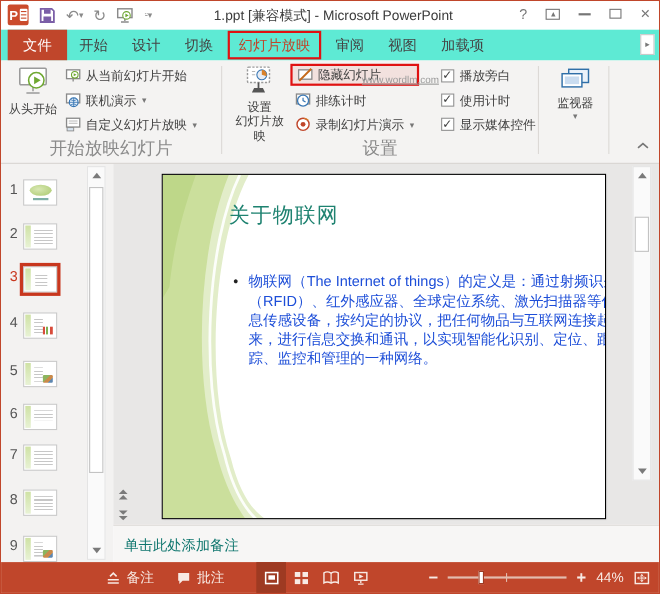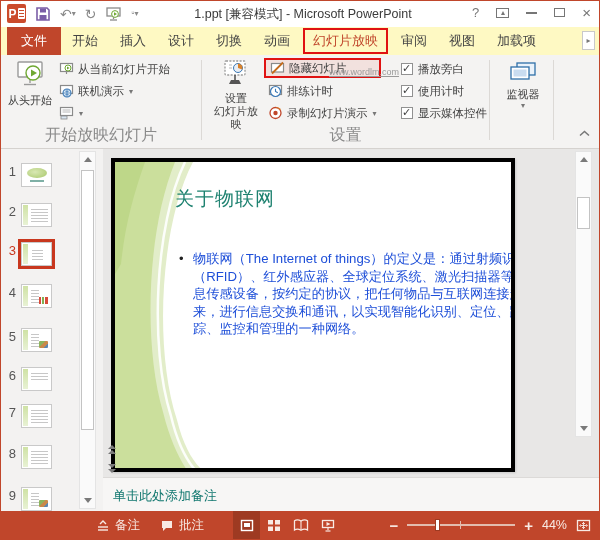--- a/index.html
+++ b/index.html
@@ -18,21 +18,21 @@
   .caret-sm { font-size:8px; color:#8a8a8a; }
   .win-title { position:absolute; left:6px; right:0; top:0; height:26px; text-align:center; line-height:26px; font-size:12.5px; color:#3b3b3b; }
   .wincontrols { position:absolute; right:8px; top:4px; display:flex; align-items:center; gap:17px; }
   .wc { color:#767676; font-size:13px; line-height:1; cursor:default; }
   .wc-box { width:11px; height:9px; border:1px solid #767676; }
   .wc-min { width:11px; height:3px; border-bottom:2px solid #767676; }
   .wc-ribopt { width:13px; height:10px; border:1px solid #767676; position:relative; }
   .wc-ribopt:after { content:""; position:absolute; left:4px; top:2px; border-left:2px solid transparent; border-right:2px solid transparent; border-bottom:4px solid #767676; }
 
   
-  .tabrow { position:absolute; top:26px; left:0; right:0; height:28px; background:#fef9c3; display:flex; align-items:stretch; }
+  .tabrow { position:absolute; top:26px; left:0; right:0; height:28px; background:#5eead4; display:flex; align-items:stretch; }
   .file-tab { width:54px; margin-left:6px; background:#C0462B; color:#fff; font-size:13px; display:flex; align-items:center; justify-content:center; }
   .tab { padding:0 11px; font-size:13px; color:#444; display:flex; align-items:center; }
   .tab-slideshow { color:#C0462B; border:2px solid #E01212; margin:1px 2px; padding:0 8px; }
   .tab-overflow { position:absolute; right:4px; top:4px; width:13px; height:19px; border:1px solid #c9c9c9; color:#777; font-size:8px; display:flex; align-items:center; justify-content:center; background:#fff; }
 
   
   .ribbon { position:absolute; top:54px; left:0; right:0; height:94px; background:#F4F3F2; border-bottom:1px solid #D5D2CF; }
   .rsep { position:absolute; top:5px; bottom:8px; width:1px; background:#DCD9D6; }
   .group-label { position:absolute; bottom:2px; text-align:center; font-size:16px; color:#8a8a8a; }
   .bigbtn { position:absolute; display:flex; flex-direction:column; align-items:center; cursor:default; }
@@ -74,21 +74,21 @@
   .tri-up { width:0; height:0; border-left:4px solid transparent; border-right:4px solid transparent; border-bottom:5px solid #7a7a7a; }
   .tri-down { width:0; height:0; border-left:4px solid transparent; border-right:4px solid transparent; border-top:5px solid #7a7a7a; }
   .scroll-thumb { position:absolute; left:1px; right:1px; background:#fff; border:1px solid #C3C3C3; }
   .nav-btn { position:absolute; left:0; right:0; height:16px; display:flex; flex-direction:column; align-items:center; justify-content:center; gap:1px; }
   .chev { width:0; height:0; border-left:4px solid transparent; border-right:4px solid transparent; }
   .chev.up { border-bottom:4px solid #7a7a7a; }
   .chev.down { border-top:4px solid #7a7a7a; }
 
   
   .editor { position:absolute; left:102px; top:148px; right:0; bottom:62px; background:#E8E7E6; }
-  .slide { position:absolute; left:8px; top:9px; width:404px; height:314px; background:#fff; border:4px solid #000000; box-shadow:1px 1px 2px rgba(0,0,0,0.12); overflow:hidden; }
+  .slide { position:absolute; left:44px; top:9px; width:404px; height:314px; background:#fff; border:1px solid #000000; box-shadow:1px 1px 2px rgba(0,0,0,0.12); overflow:hidden; }
   .swoosh { position:absolute; left:0; top:0; }
   .slide-title { position:absolute; left:60px; top:24px; font-size:19px; color:#1E8270; letter-spacing:1px; }
   .bullet-block { position:absolute; left:64px; top:88px; width:352px; display:flex; }
   .bullet-dot { font-size:13px; color:#222; width:14px; flex:0 0 14px; padding-top:1px; }
   .bullet-text { font-size:13.2px; line-height:17.6px; color:#1d4ed8; }
 
   
   .notesbar { position:absolute; left:102px; right:0; bottom:28px; height:34px; background:#F7F6F5; border-top:1px solid #DCDAD8; }
   .notes-ph { padding:9px 0 0 10px; font-size:13px; color:#0f766e; }
 
@@ -155,24 +155,22 @@
       <span class="wc-ribopt"></span>
       <span class="wc-min"></span>
       <span class="wc-box"></span>
       <span class="wc" style="font-size:15px">×</span>
     </div>
   </div>
 
   <div class="tabrow">
     <div class="file-tab">文件</div>
     <div class="tab">开始</div>
-    <div class="tab">插入</div>
     <div class="tab">设计</div>
     <div class="tab">切换</div>
-    <div class="tab">动画</div>
     <div class="tab tab-slideshow">幻灯片放映</div>
     <div class="tab">审阅</div>
     <div class="tab">视图</div>
     <div class="tab">加载项</div>
     <div class="tab-overflow">▸</div>
   </div>
 
   <div class="ribbon">
 
     <div class="bigbtn" style="left:6px; top:4px; width:46px;">
@@ -204,20 +202,21 @@
         <span>联机演示</span>
         <span class="caret">▾</span>
       </div>
       <div class="ribrow">
         <svg width="15" height="14" viewBox="0 0 15 14">
             <rect x="1.5" y="1.5" width="12" height="8" fill="#fff" stroke="#8a8a8a" stroke-width="1.2"></rect>
             <line x1="3.5" y1="4" x2="11.5" y2="4" stroke="#B7B7B7"></line>
             <line x1="3.5" y1="6" x2="11.5" y2="6" stroke="#B7B7B7"></line>
             <rect x="2" y="10" width="6" height="3" fill="#D8E4F0" stroke="#8a8a8a" stroke-width="0.8"></rect>
           </svg>
+        <span>自定义幻灯片放映</span>
         <span class="caret">▾</span>
       </div>
     </div>
     <div class="group-label" style="left:0; width:200px;">开始放映幻灯片</div>
     <div class="rsep" style="left:200px;"></div>
 
     <div class="bigbtn" style="left:208px; top:4px; width:54px;">
       <svg width="32" height="30" viewBox="0 0 32 30">
           <rect x="5" y="2" width="20" height="14" rx="1" fill="#fff" stroke="#9A9A9A" stroke-width="1.3" stroke-dasharray="2 1.4"></rect>
           <circle cx="18" cy="9" r="4.5" fill="#E8EDF4" stroke="#3A78B5"></circle>

